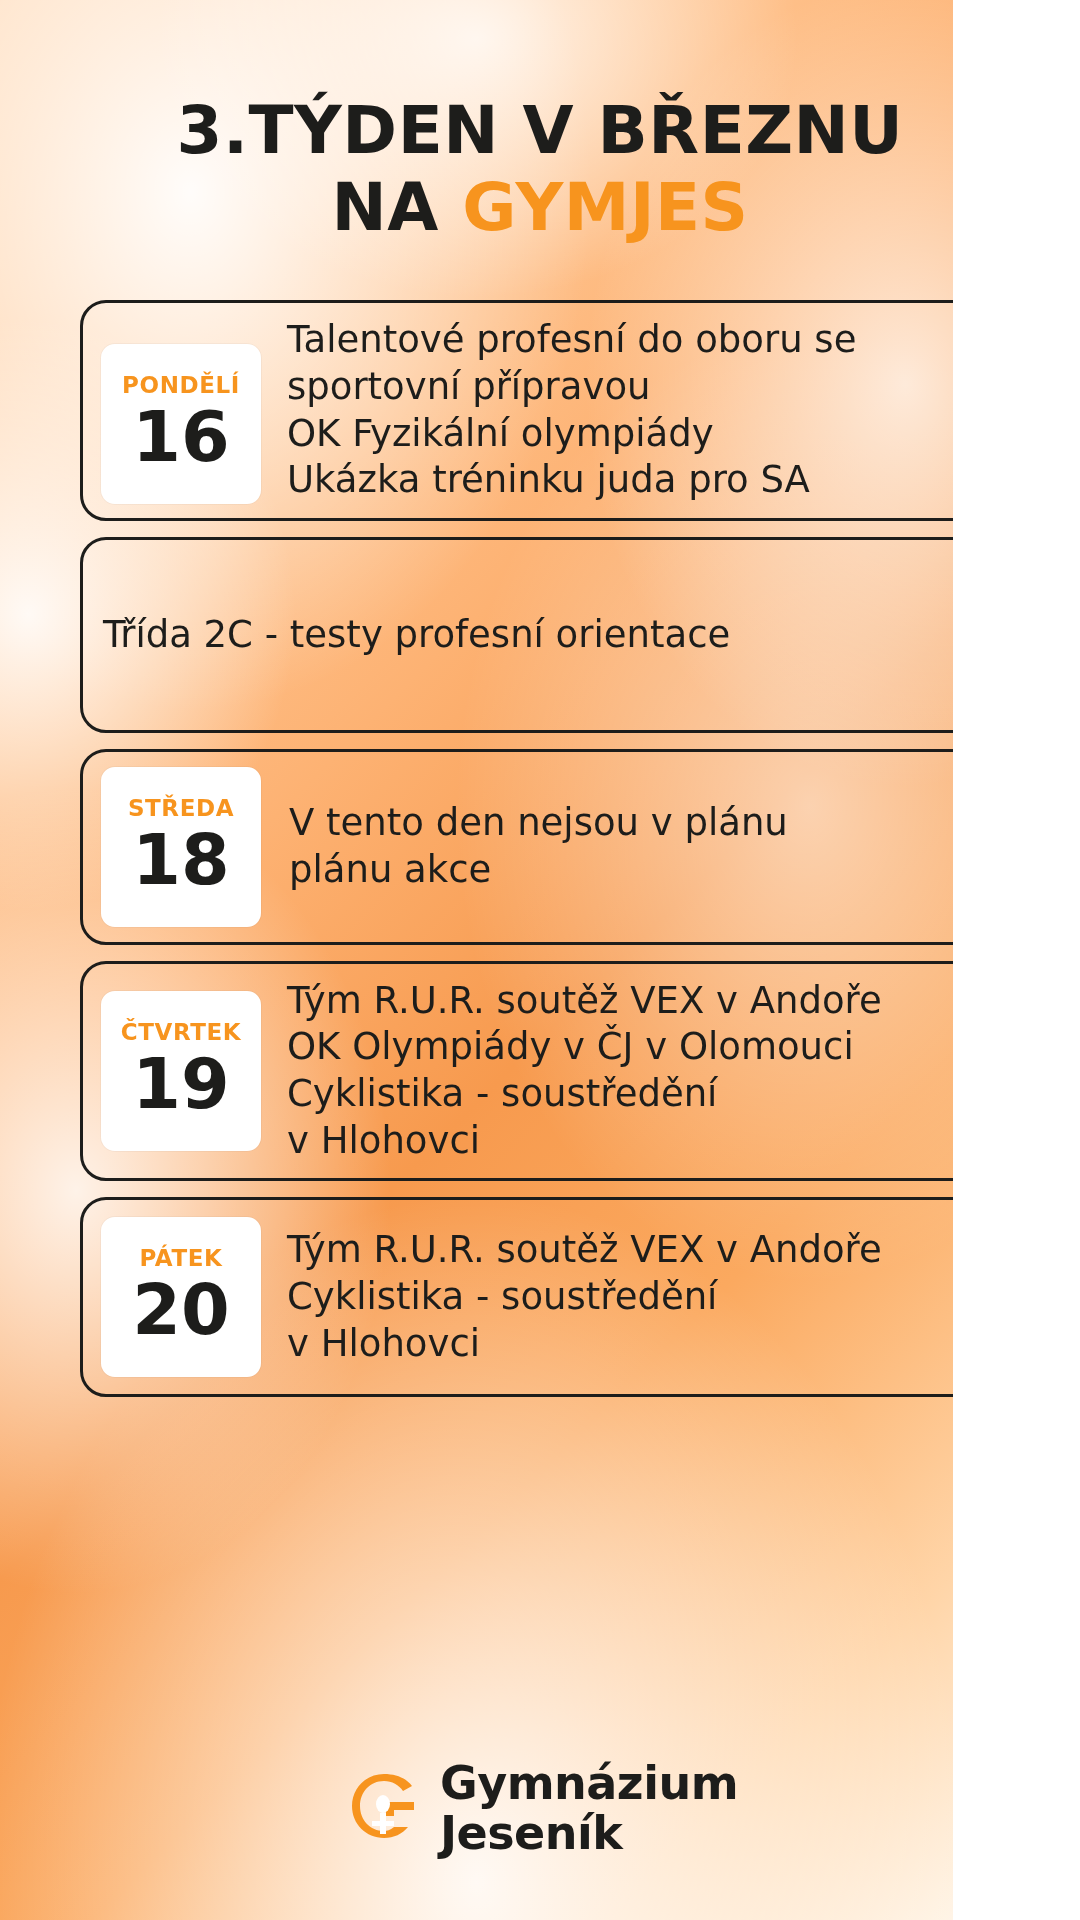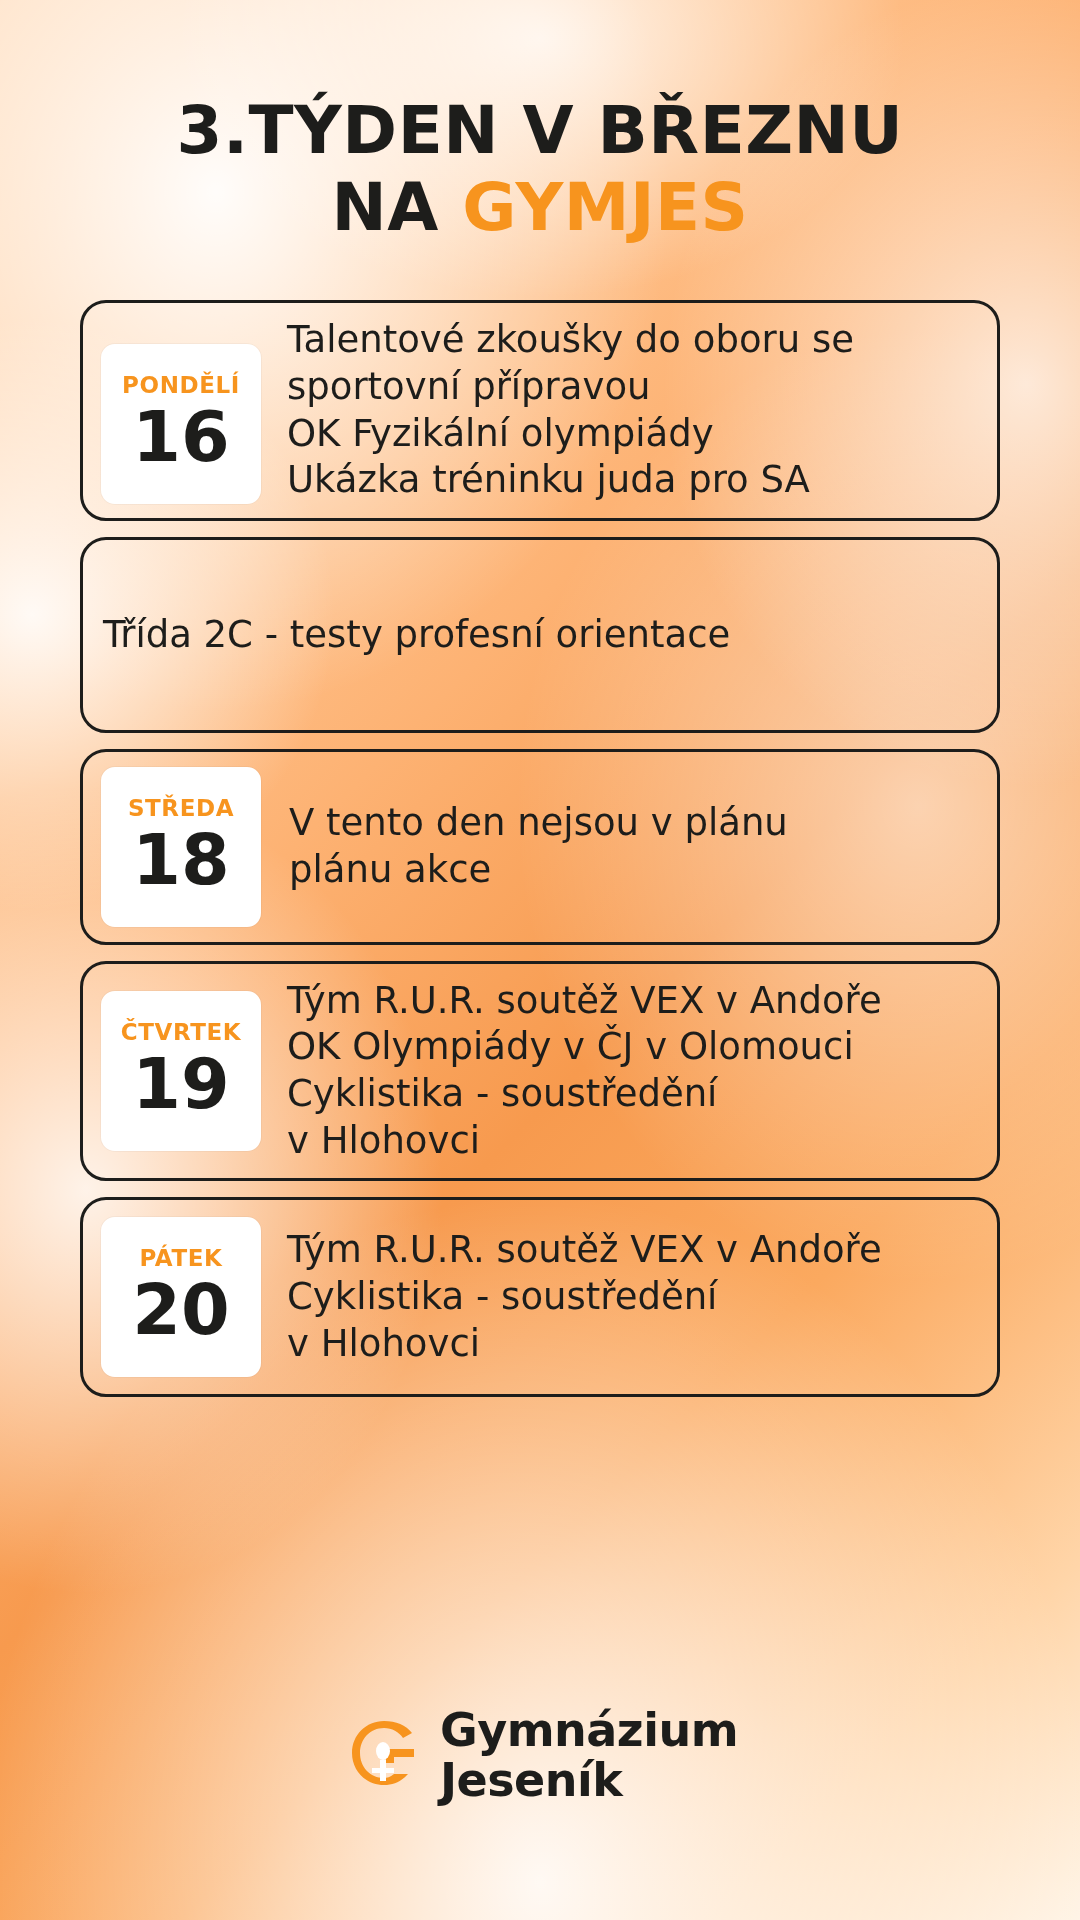--- a/index.html
+++ b/index.html
@@ -12,21 +12,21 @@
   body {
     font-family: "DejaVu Sans", sans-serif;
     background: #ffffff;
     position: relative;
   }
 
   
   .poster {
     position: absolute;
     inset: 0;
-    width: 1080px;
+    width: 953px;
     height: 1920px;
     background:
       radial-gradient(ellipse 70% 45% at 20% 10%, rgba(255,255,255,0.95) 0%, rgba(255,255,255,0.0) 60%),
       radial-gradient(ellipse 60% 40% at 85% 42%, rgba(255,255,255,0.55) 0%, rgba(255,255,255,0.0) 62%),
       radial-gradient(ellipse 55% 35% at 8% 62%, rgba(255,255,255,0.85) 0%, rgba(255,255,255,0.0) 60%),
       radial-gradient(ellipse 80% 55% at 50% 98%, rgba(255,255,255,0.9) 0%, rgba(255,255,255,0.0) 65%),
       linear-gradient(135deg, #ffd9b5 0%, #ffcb9b 18%, #fdb273 38%, #f79a4e 55%, #fba95f 70%, #ffd5a8 88%, #fff4e6 100%);
     overflow: hidden;
   }
   .poster::after {
@@ -130,21 +130,21 @@
     line-height: 1.26;
     color: #1d1d1b;
     white-space: nowrap;
   }
   .card-2 .card-lines,
   .card-3 .card-lines { padding-left: 2px; }
 
   
   .footer {
     margin-top: auto;
-    margin-bottom: 117px;
+    margin-bottom: 64px;
     display: flex;
     align-items: center;
     justify-content: center;
     gap: 14px;
   }
   .logo-mark {
     width: 84px;
     height: 84px;
     position: relative;
   }
@@ -174,21 +174,21 @@
     </div>
 
     <div class="cards">
 
       <div class="card card-1">
         <div class="date-box">
           <div class="date-weekday">PONDĚLÍ</div>
           <div class="date-number">16</div>
         </div>
         <div class="card-lines">
-          <div class="card-line">Talentové zkoušky do oboru se</div>
+          <div class="card-line">Talentové profesní do oboru se</div>
           <div class="card-line">sportovní přípravou</div>
           <div class="card-line">OK Fyzikální olympiády</div>
           <div class="card-line">Ukázka tréninku juda pro SA</div>
         </div>
       </div>
 
       <div class="card card-2">
         <div class="card-lines">
           <div class="card-line">Třída 2C - testy profesní orientace</div>
         </div>

